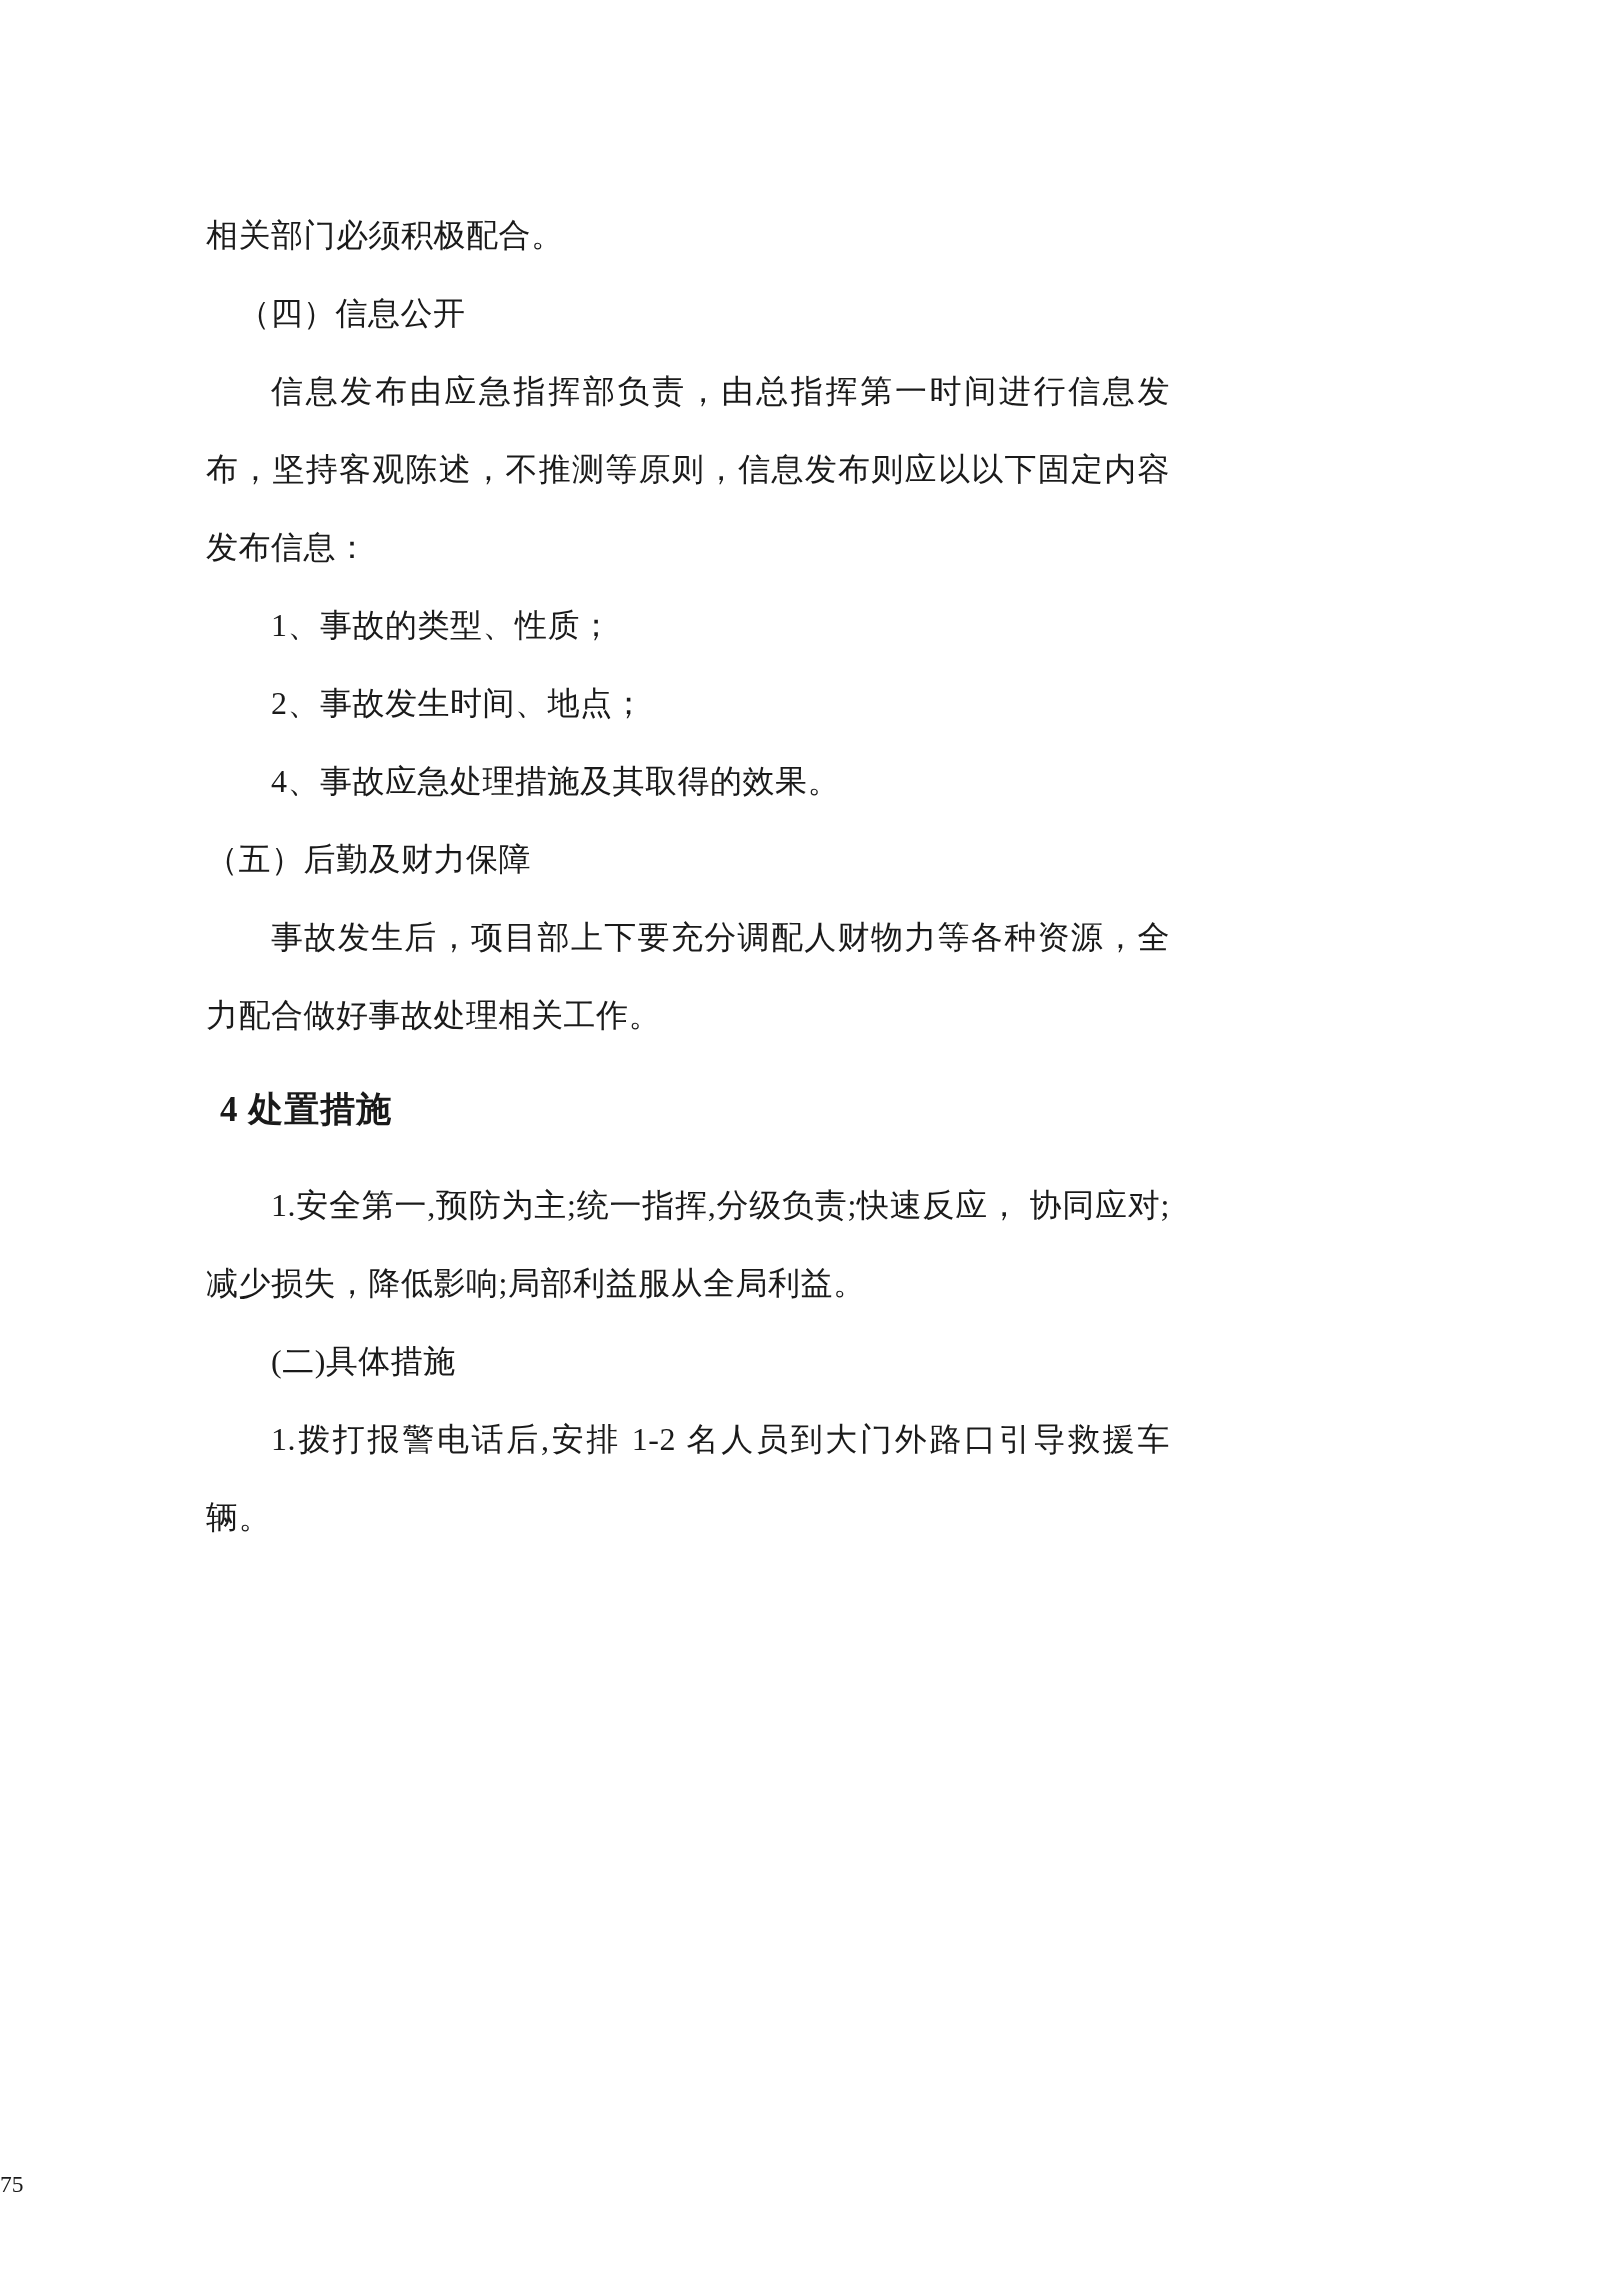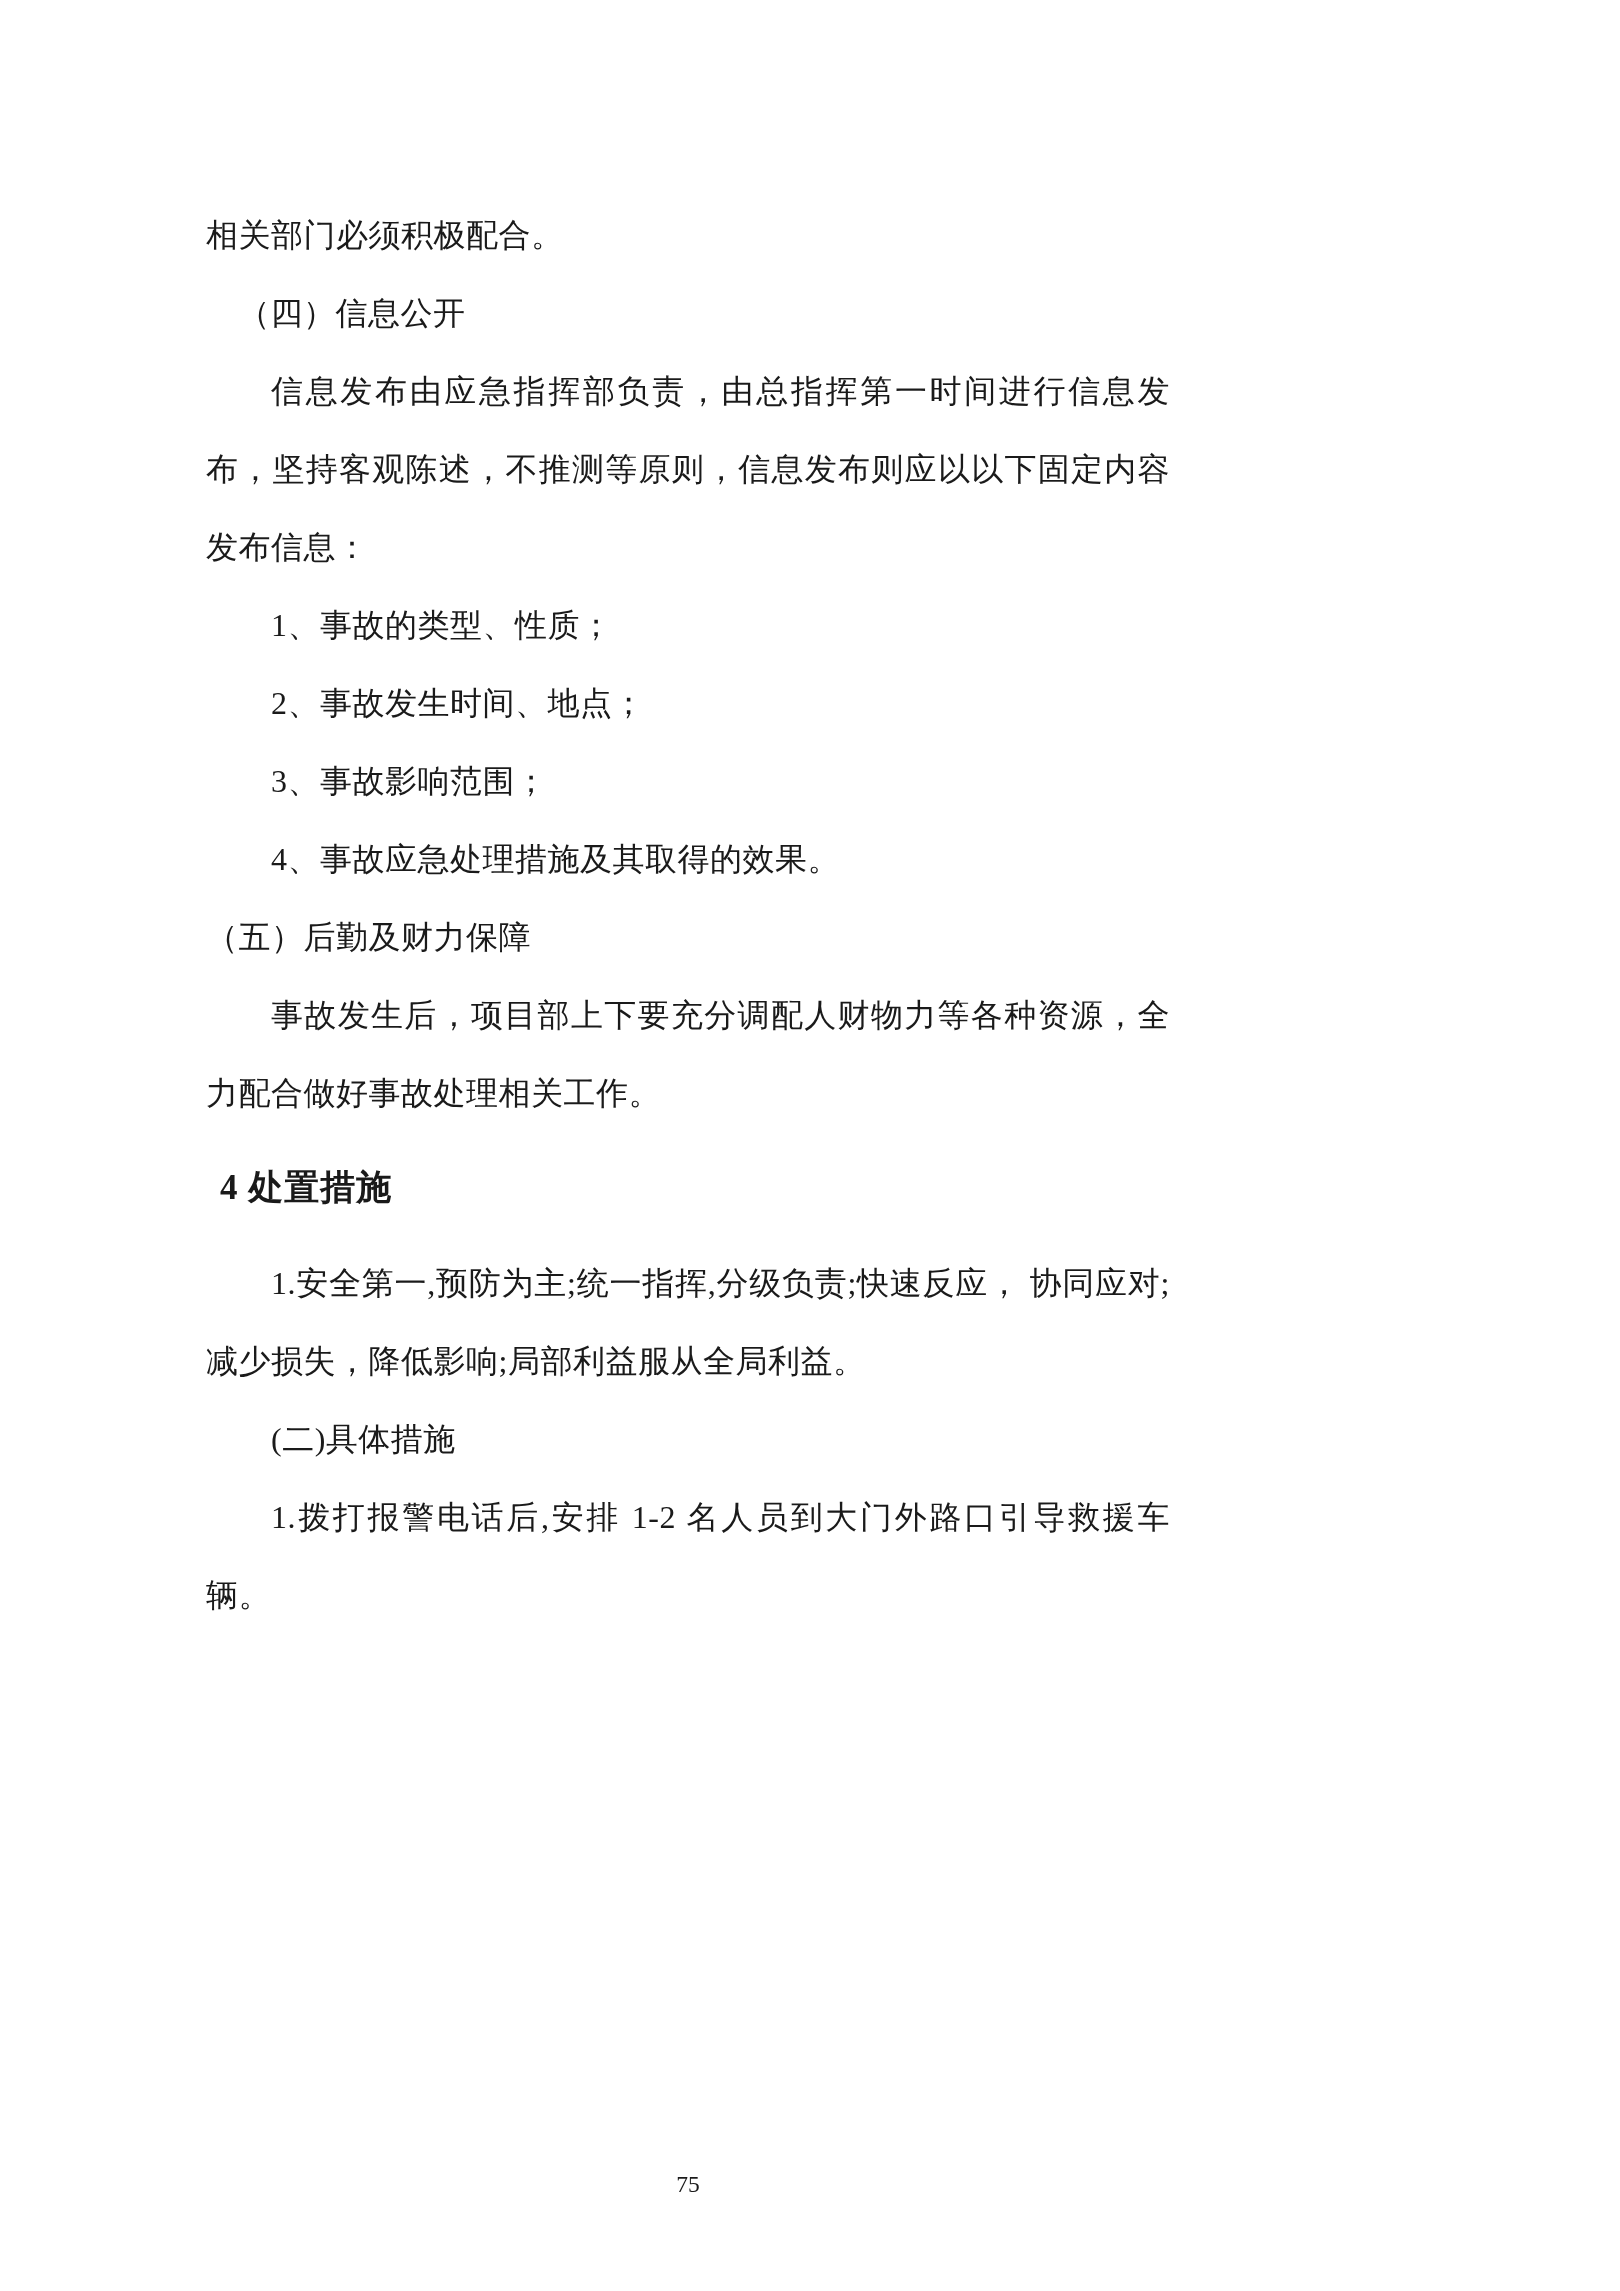--- a/index.html
+++ b/index.html
@@ -46,42 +46,40 @@
     font-weight: bold;
     line-height: 84px;
     margin: 14px;
     letter-spacing: 1px;
   }
   .page-number {
     position: absolute;
     left: 0;
     right: 0;
     bottom: 94px;
-    text-align: center;
     font-size: 23.5px;
     font-family: "Liberation Serif", "DejaVu Serif", serif;
     color: #1a1a1a;
   }
 </style>
 </head>
 <body>
 
 <div class="page">
 
   <p class="body-text no-indent">相关部门必须积极配合。</p>
 
   <p class="body-text indent-1">（四）信息公开</p>
 
   <p class="body-text indent-2">信息发布由应急指挥部负责，由总指挥第一时间进行信息发布，坚持客观陈述，不推测等原则，信息发布则应以以下固定内容发布信息：</p>
 
   <p class="body-text indent-2">1、事故的类型、性质；</p>
 
   <p class="body-text indent-2">2、事故发生时间、地点；</p>
 
-  <p class="body-text indent-2">3、事故影响范围；</p>
 
   <p class="body-text indent-2">4、事故应急处理措施及其取得的效果。</p>
 
   <p class="body-text no-indent">（五）后勤及财力保障</p>
 
   <p class="body-text indent-2">事故发生后，项目部上下要充分调配人财物力等各种资源，全力配合做好事故处理相关工作。</p>
 
   <h2 class="heading">4  处置措施</h2>
 
 

